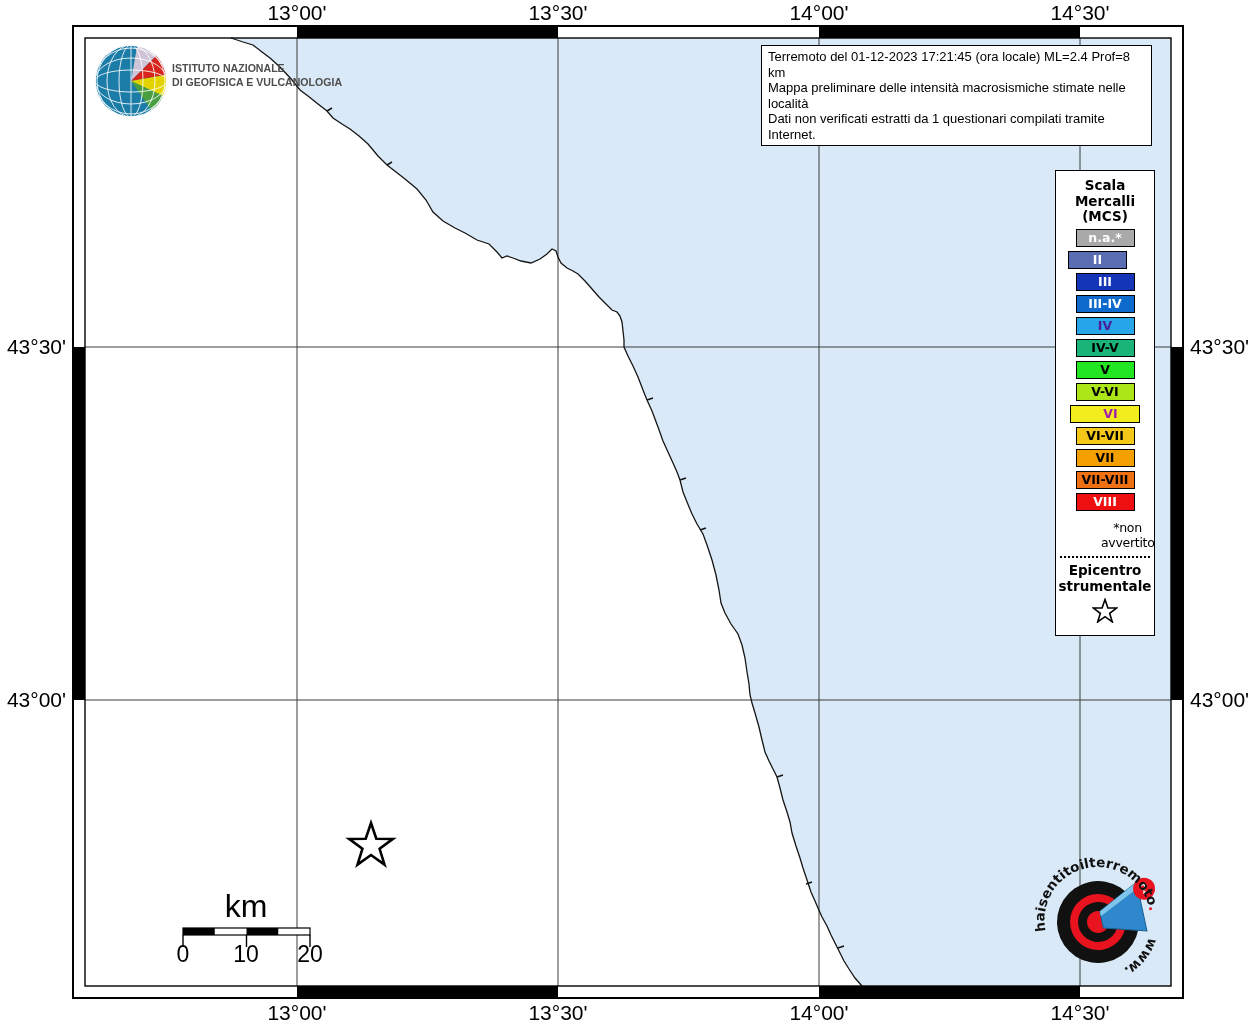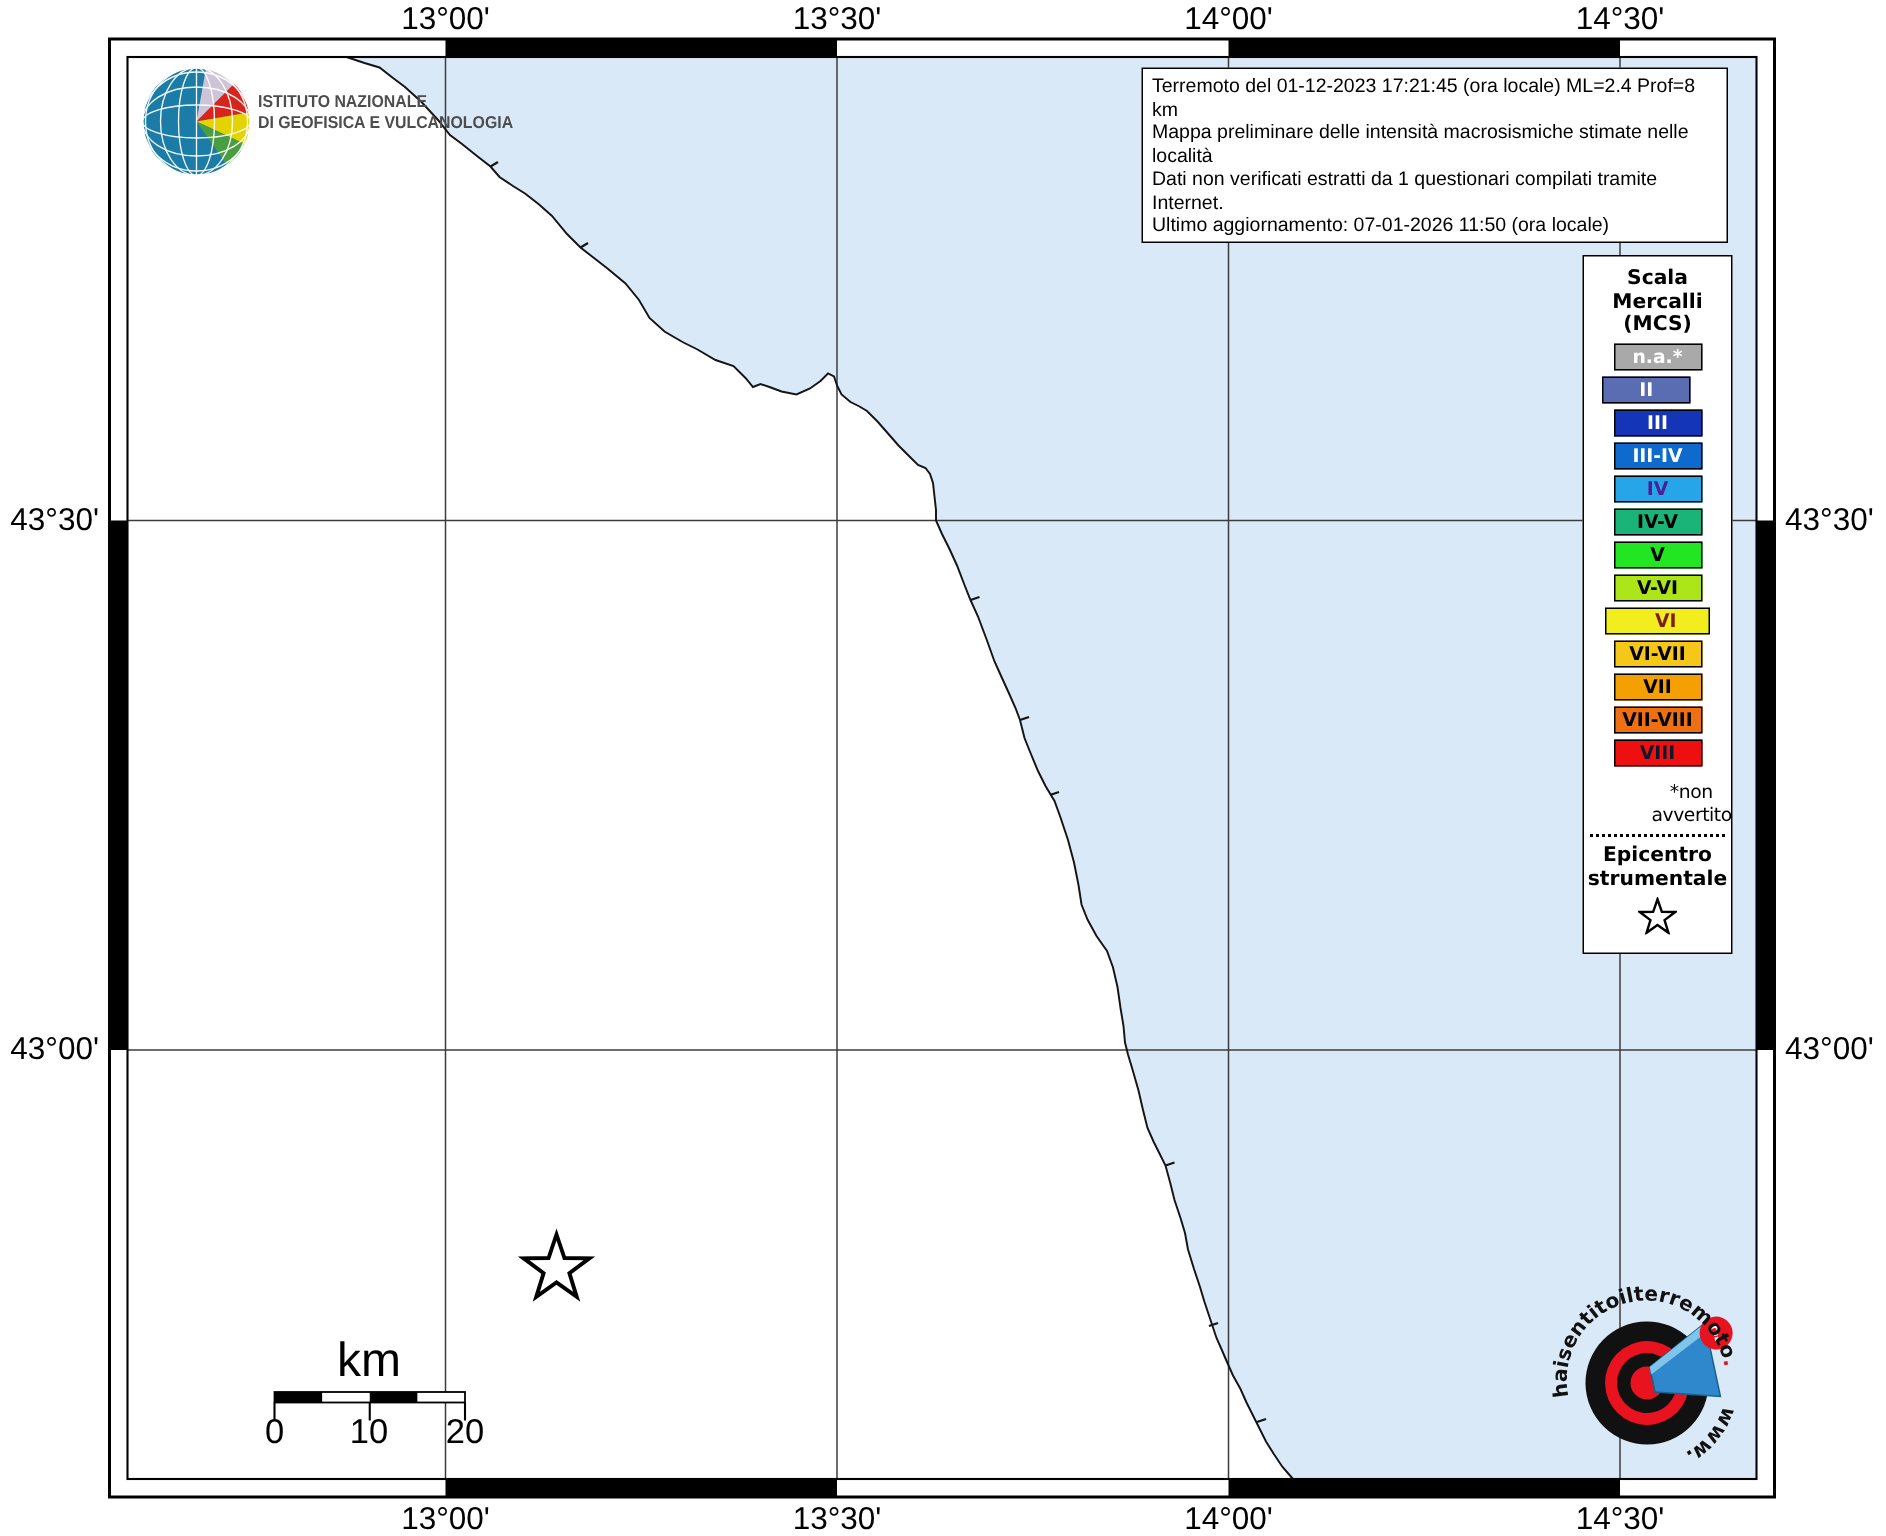--- a/index.html
+++ b/index.html
@@ -154,41 +154,40 @@
 
   <div id="ingv-text">
     <div>ISTITUTO NAZIONALE</div>
     <div>DI GEOFISICA E VULCANOLOGIA</div>
   </div>
 
   <div id="info-box">
     <div>Terremoto del 01-12-2023 17:21:45 (ora locale) ML=2.4 Prof=8 km</div>
     <div>Mappa preliminare delle intensità macrosismiche stimate nelle località</div>
     <div>Dati non verificati estratti da 1 questionari compilati tramite Internet.</div>
-    <div>Ultimo aggiornamento: 07-01-2026 11:50 (ora locale)</div>
   </div>
 
   <div id="legend">
     <div class="lg-title">Scala</div>
     <div class="lg-title" style="margin-top:0">Mercalli</div>
     <div class="lg-title" style="margin-top:0">(MCS)</div>
     <div id="legend-items">
         <div class="swatch" style="background: rgb(169, 169, 169); color: rgb(255, 255, 255);">n.a.*</div>
         <div class="swatch" style="background: rgb(90, 108, 178); color: rgb(255, 255, 255); margin-left: 12px;">II</div>
         <div class="swatch" style="background: rgb(21, 53, 184); color: rgb(255, 255, 255);">III</div>
         <div class="swatch" style="background: rgb(14, 107, 205); color: rgb(255, 255, 255);">III-IV</div>
         <div class="swatch" style="background: rgb(38, 165, 232); color: #4c1d95;">IV</div>
         <div class="swatch" style="background: rgb(26, 180, 120); color: rgb(0, 0, 0);">IV-V</div>
         <div class="swatch" style="background: rgb(33, 230, 33); color: rgb(0, 0, 0);">V</div>
         <div class="swatch" style="background: rgb(172, 230, 25); color: rgb(0, 0, 0);">V-VI</div>
-        <div class="swatch" style="background: rgb(242, 238, 30); color: #7f1d1d; padding-left: 11px;">VI</div>
+        <div class="swatch" style="background: rgb(242, 238, 30); color: #a21caf; padding-left: 11px;">VI</div>
         <div class="swatch" style="background: rgb(244, 199, 24); color: rgb(0, 0, 0);">VI-VII</div>
         <div class="swatch" style="background: rgb(245, 160, 2); color: rgb(0, 0, 0);">VII</div>
         <div class="swatch" style="background: rgb(239, 112, 18); color: rgb(0, 0, 0);">VII-VIII</div>
-        <div class="swatch" style="background: rgb(238, 16, 16); color: #0f172a;">VIII</div>
+        <div class="swatch" style="background: rgb(238, 16, 16); color: #ffffff;">VIII</div>
       </div>
     <div class="footnote">*non avvertito</div>
     <div class="divider"></div>
     <div class="epi">Epicentro</div>
     <div class="epi">strumentale</div>
     <div class="star-wrap">
       <svg width="26" height="25" viewBox="0 0 26 25">
         <polygon points="13,1.5 15.9,9.9 24.8,10 17.7,15.4 20.3,23.9 13,18.7 5.7,23.9 8.3,15.4 1.2,10 10.1,9.9" fill="#ffffff" stroke="#000" stroke-width="1.6"></polygon>
       </svg>
     </div>

